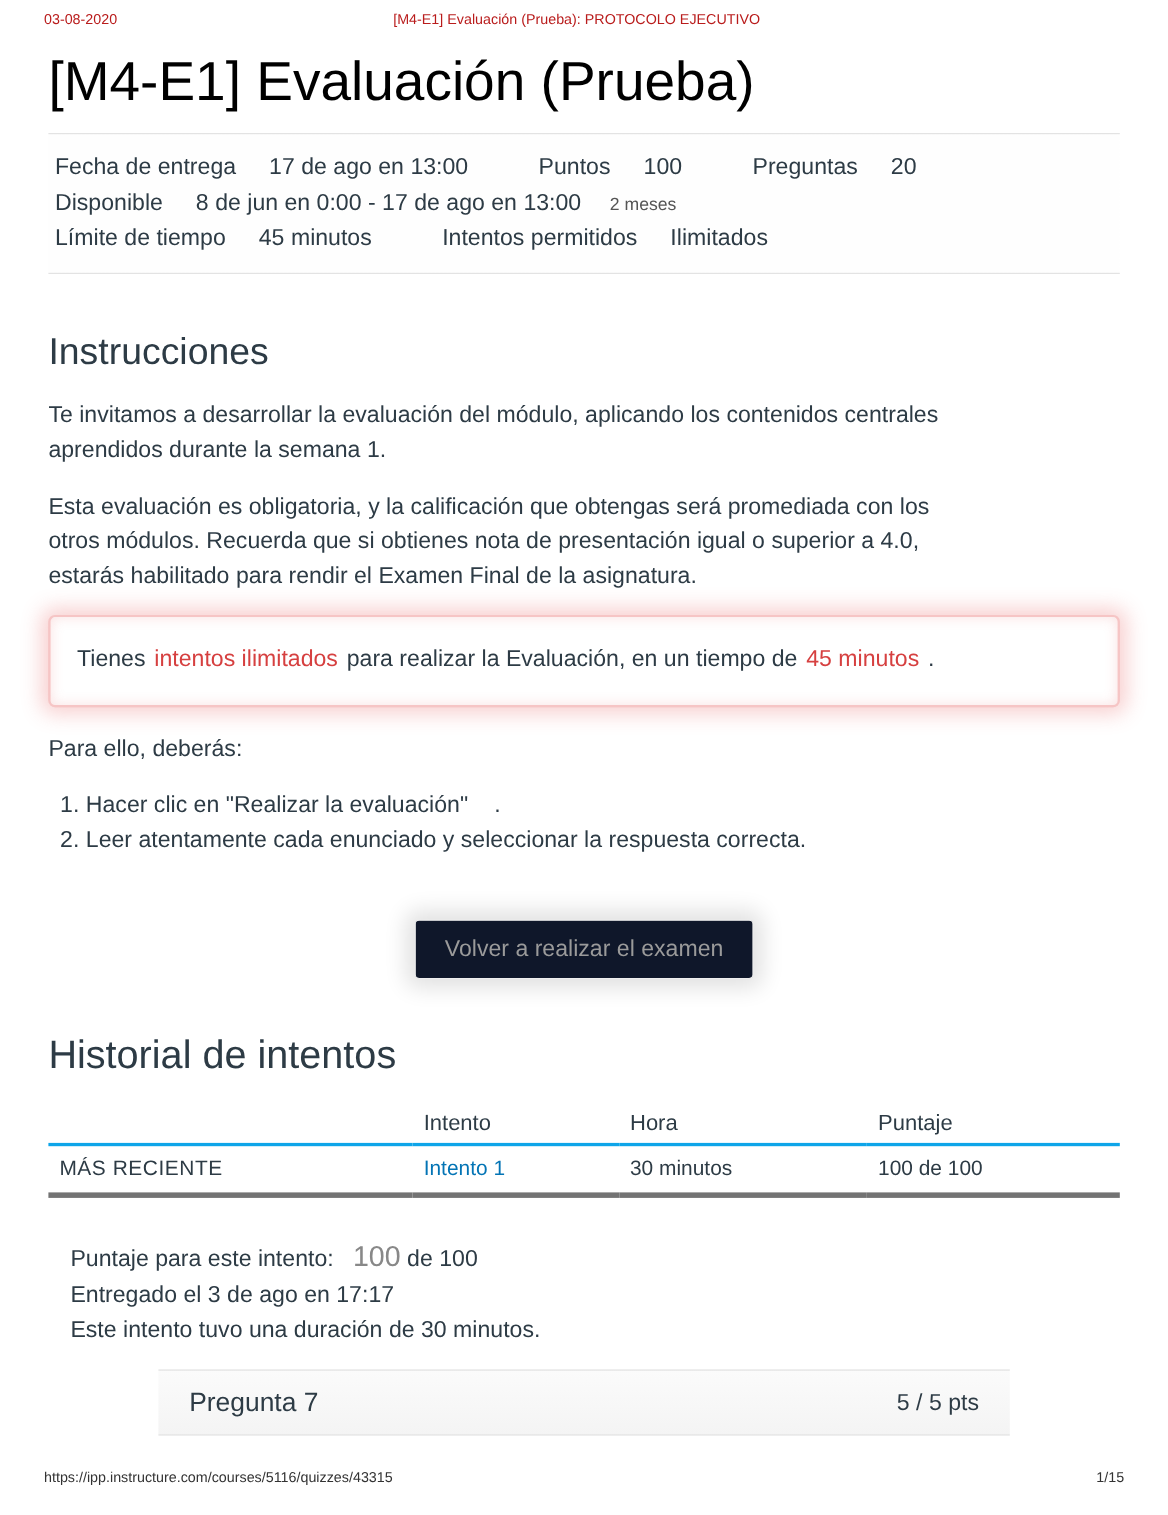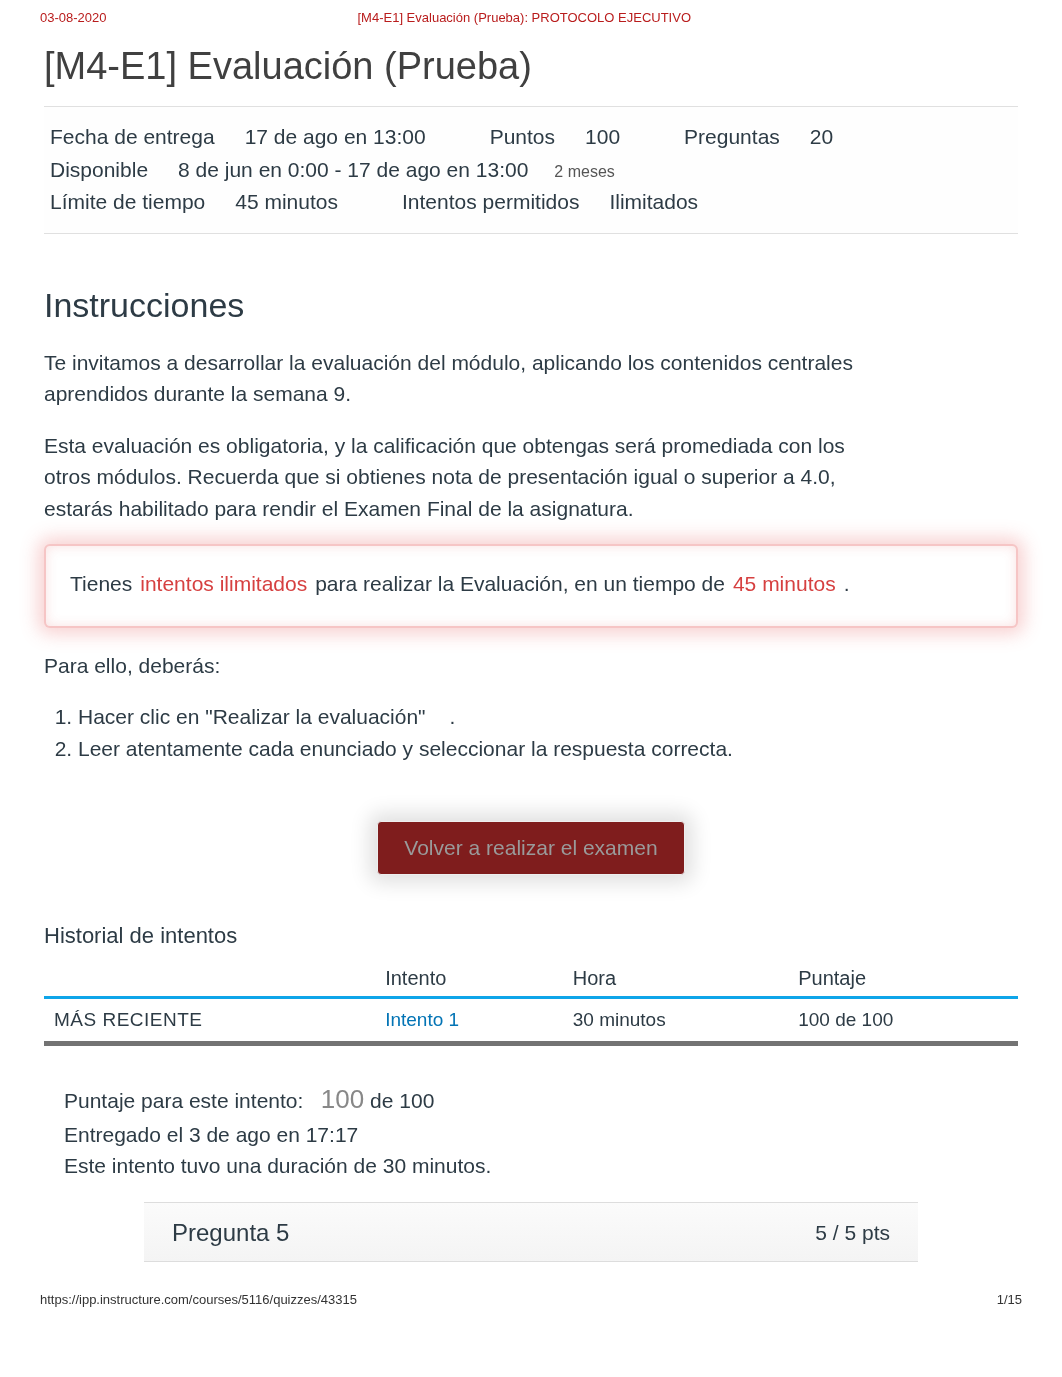--- a/index.html
+++ b/index.html
@@ -19,24 +19,24 @@
     padding: 10px 40px 0 40px;
   }
   .page-header .header-center {
     text-align: center;
     flex: 1;
   }
   .content {
     padding: 10px 44px 0 44px;
   }
   h1.title {
-    font-size: 38px;
+    font-size: 50px;
     font-weight: 400;
     margin: 10px 0 18px 0;
-    color: #404040;
+    color: #000000;
   }
   .meta-bar {
     border-top: 1px solid #e0e0e0;
     border-bottom: 1px solid #e0e0e0;
     padding: 14px 6px;
     font-size: 21px;
     line-height: 1.55;
     color: #2d3b45;
     background: linear-gradient(#fefefe,#fefefe);
   }
@@ -85,33 +85,33 @@
     padding-left: 34px;
     line-height: 1.45;
   }
   ol.steps li { margin-bottom: 2px; }
   .btn-wrap {
     text-align: center;
     margin: 56px 0 48px 0;
   }
   .retake-btn {
     display: inline-block;
-    background: #7f1d1d;
+    background: #0f172a;
     color: #9a9a9a;
     font-size: 21px;
     padding: 14px 26px;
     border: 1px solid #eee;
     border-radius: 4px;
     box-shadow: 0 0 20px 8px rgba(0,0,0,0.12);
     cursor: pointer;
   }
   h2.hist {
-    font-size: 22px;
-    font-weight: 400;
-    margin-bottom: 12px;
+    font-size: 36px;
+    font-weight: 400;
+    margin-bottom: 24px;
     color: #2d3b45;
   }
   table.attempts {
     width: 100%;
     border-collapse: collapse;
     font-size: 19px;
     color: #2d3b45;
   }
   table.attempts th {
     text-align: left;
@@ -184,21 +184,21 @@
     <div class="meta-row">
       <span class="meta-label">Límite de tiempo</span>
       <span class="meta-value">45 minutos</span>
       <span class="meta-label">Intentos permitidos</span>
       <span class="meta-value">Ilimitados</span>
     </div>
   </div>
 
   <h2 class="section">Instrucciones</h2>
 
-  <p class="body">Te invitamos a desarrollar la evaluación del módulo, aplicando los contenidos centrales aprendidos durante la semana 9.</p>
+  <p class="body">Te invitamos a desarrollar la evaluación del módulo, aplicando los contenidos centrales aprendidos durante la semana 1.</p>
   <p class="body">Esta evaluación es obligatoria, y la calificación que obtengas será promediada con los otros módulos. Recuerda que si obtienes nota de presentación igual o superior a 4.0, estarás habilitado para rendir el Examen Final de la asignatura.</p>
 
   <div class="important-box">
     <div class="important-line">
       <span>Tienes</span>
       <span class="red">intentos ilimitados</span>
       <span>para realizar la Evaluación, en un tiempo de</span>
       <span class="red">45 minutos</span>
       <span>.</span>
     </div>
@@ -244,21 +244,21 @@
       <span>Puntaje para este intento:</span>
       &nbsp;
       <span class="big">100</span>
       <span>de 100</span>
     </div>
     <div>Entregado el 3 de ago en 17:17</div>
     <div>Este intento tuvo una duración de 30 minutos.</div>
   </div>
 
   <div class="question-header">
-    <span>Pregunta 5</span>
+    <span>Pregunta 7</span>
     <span class="pts">5 / 5 pts</span>
   </div>
 
 </div>
 
 <div class="footer">
   <span>https://ipp.instructure.com/courses/5116/quizzes/43315</span>
   <span>1/15</span>
 </div>
 

